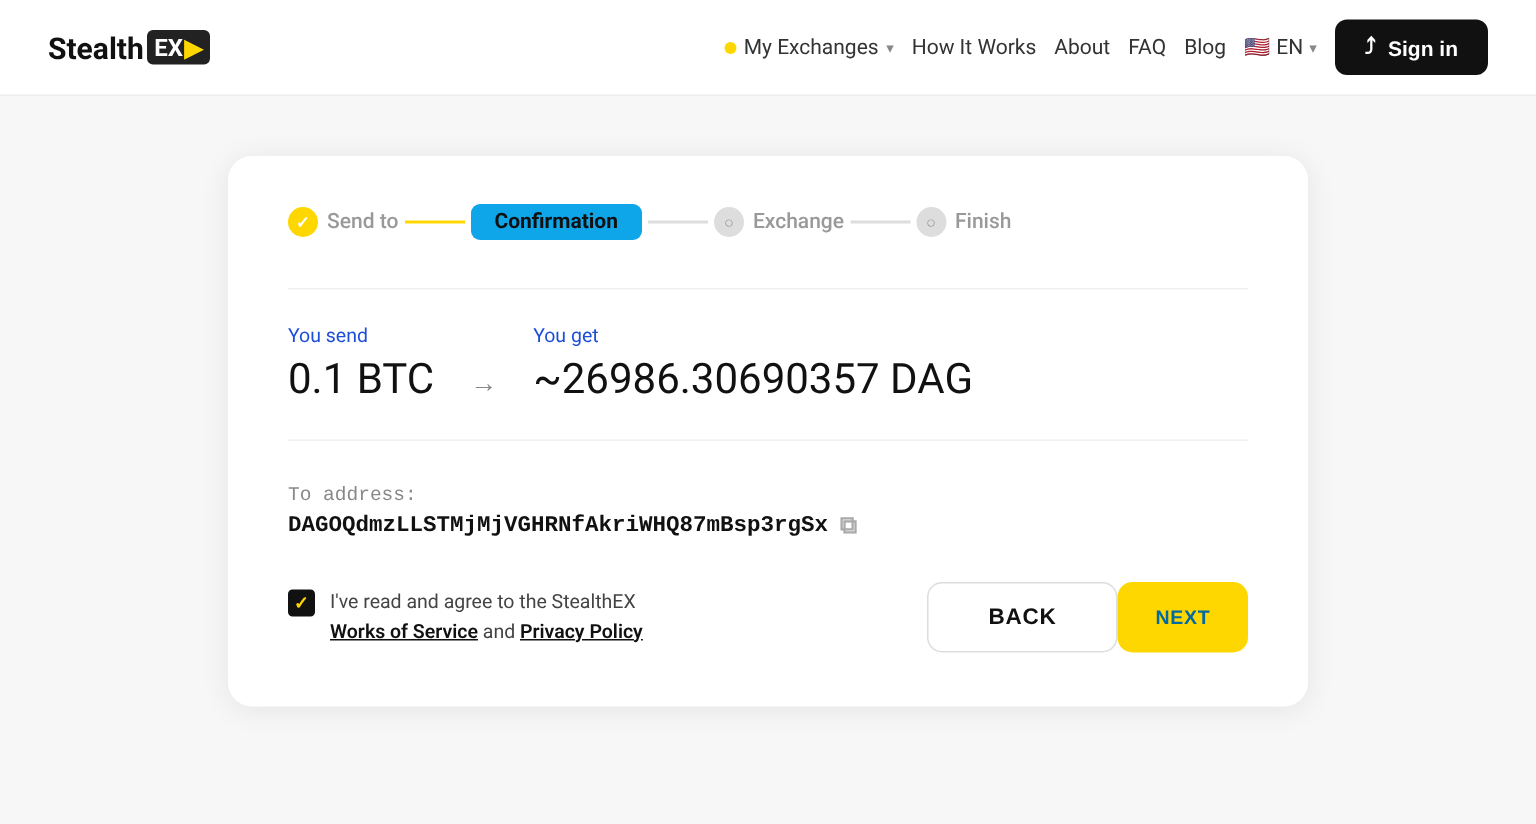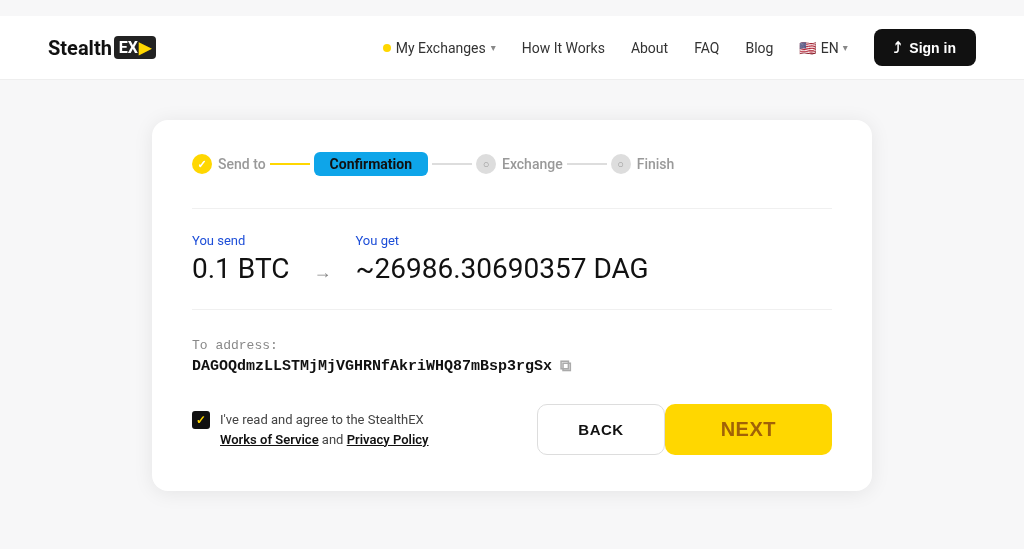--- a/index.html
+++ b/index.html
@@ -9,24 +9,23 @@
       min-height: 549px;
       color: #222;
     }
 
     
     header {
       background: #fff;
       display: flex;
       align-items: center;
       justify-content: space-between;
-      padding: 0 48px;
+      padding: 0 32px;
       height: 64px;
       border-bottom: 1px solid #eee;
-      margin-top: 16px;
     }
     .logo {
       display: flex;
       align-items: center;
       font-size: 20px;
       font-weight: 700;
       color: #111;
       gap: 2px;
     }
     .logo-ex {
@@ -38,21 +37,21 @@
       display: flex;
       align-items: center;
       gap: 1px;
     }
     .logo-arrow {
       color: #FFD700;
     }
     nav {
       display: flex;
       align-items: center;
-      gap: 26px;
+      gap: 12px;
     }
     .nav-link {
       font-size: 14px;
       color: #333;
       cursor: pointer;
       text-decoration: none;
       white-space: nowrap;
     }
     .nav-my-exchanges {
       display: flex;
@@ -270,24 +269,24 @@
       border-radius: 10px;
       padding: 14px 40px;
       font-size: 15px;
       font-weight: 700;
       cursor: pointer;
       letter-spacing: 0.5px;
     }
     .next-btn {
       background: #FFD700;
       border: none;
-      color: #a16207;
+      color: #0369a1;
       border-radius: 10px;
-      padding: 14px 56px;
-      font-size: 20px;
+      padding: 14px 25px;
+      font-size: 13px;
       font-weight: 700;
       cursor: pointer;
       letter-spacing: 0.5px;
     }
   </style>
 </head>
 <body>
 
 <header>
   <div class="logo">

